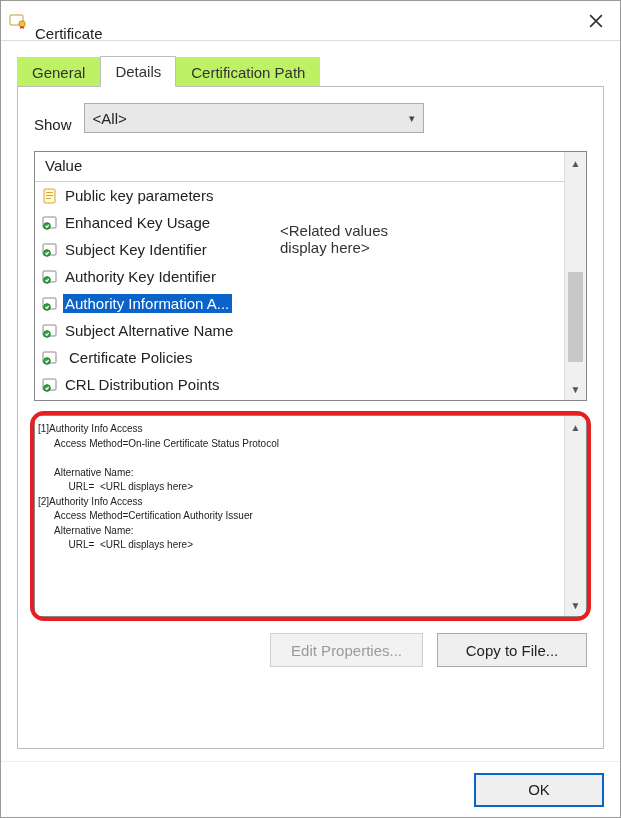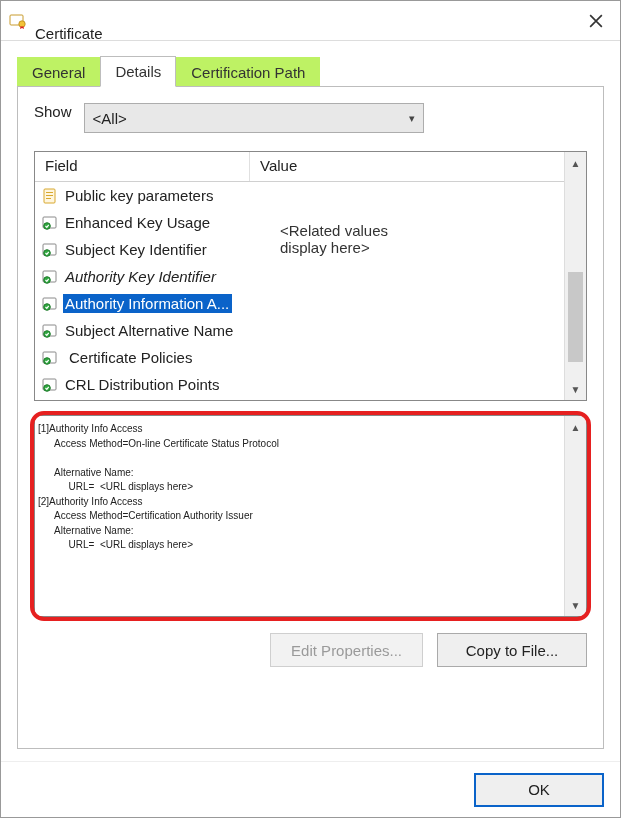--- a/index.html
+++ b/index.html
@@ -84,21 +84,21 @@
     border: 1px solid #bdbdbd;
     border-top: none;
     flex: 1;
     padding: 16px 16px 10px 16px;
     display: flex;
     flex-direction: column;
     overflow: hidden;
   }
   .show-row {
     display: flex;
-    align-items: flex-start;
+    align-items: flex-end;
     gap: 12px;
     margin-bottom: 18px;
   }
   .show-label { font-size: 15px; color: #222; }
   .combo {
     width: 340px;
     height: 30px;
     background: #e8e8e8;
     border: 1px solid #adadad;
     display: flex;
@@ -299,21 +299,20 @@
         <span class="show-label">Show</span>
         <div class="combo">
           <span>&lt;All&gt;</span>
           <span class="chev">▾</span>
         </div>
       </div>
 
       <div class="listview">
         <div class="lv-main">
           <div class="lv-header">
-            <div class="lv-header-col" style="width:215px">Field</div>
             <div class="lv-header-col" style="flex:1;border-right:none">Value</div>
           </div>
           <div class="lv-rows" id="lv-rows">
             <div style="position:absolute;left:245px;top:40px;font-size:15px;color:#333;white-space:pre">&lt;Related values
 display here&gt;</div>
           <div class="lv-row">
                 <div class="cell-field" style="width: 215px;">
                   <span class="ficon">
                     <svg viewBox="0 0 18 18" width="18" height="18">
                       <rect x="3" y="2" width="11" height="14" rx="1" fill="#fff6df" stroke="#d8a82e"></rect>
@@ -343,21 +342,21 @@
                     <svg viewBox="0 0 18 18" width="18" height="18">
                       <rect x="2" y="3" width="13" height="11" rx="1" fill="#fff" stroke="#8a8a8a"></rect>
                       <circle cx="6" cy="12" r="3.3" fill="#2fa83f" stroke="#1e7a2b"></circle>
                       <path d="M4.5 12 L5.8 13.3 L7.7 10.8" stroke="#fff" stroke-width="1.2" fill="none"></path>
                     </svg>
                   </span>
                   <span class="lbl">Subject Key Identifier</span>
                 </div>
               </div>
               <div class="lv-row">
-                <div class="cell-field" style="width: 215px; font-style: italic;">
+                <div class="cell-field" style="width: 215px;">
                   <span class="ficon">
                     <svg viewBox="0 0 18 18" width="18" height="18">
                       <rect x="2" y="3" width="13" height="11" rx="1" fill="#fff" stroke="#8a8a8a"></rect>
                       <circle cx="6" cy="12" r="3.3" fill="#2fa83f" stroke="#1e7a2b"></circle>
                       <path d="M4.5 12 L5.8 13.3 L7.7 10.8" stroke="#fff" stroke-width="1.2" fill="none"></path>
                     </svg>
                   </span>
                   <span class="lbl">Authority Key Identifier</span>
                 </div>
               </div>

